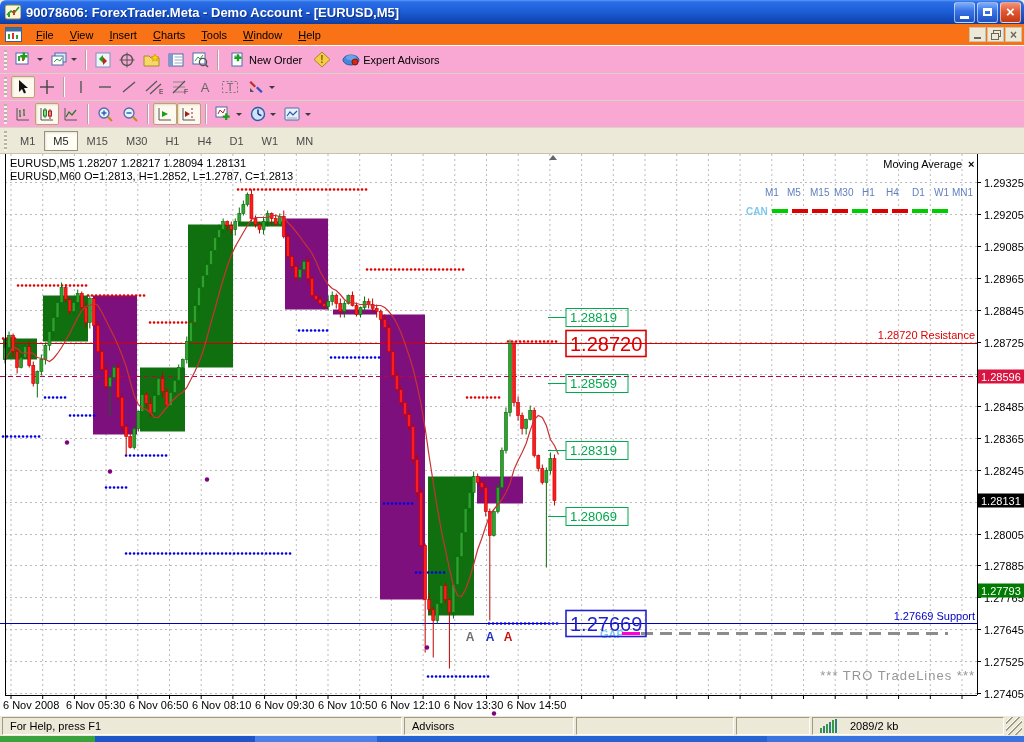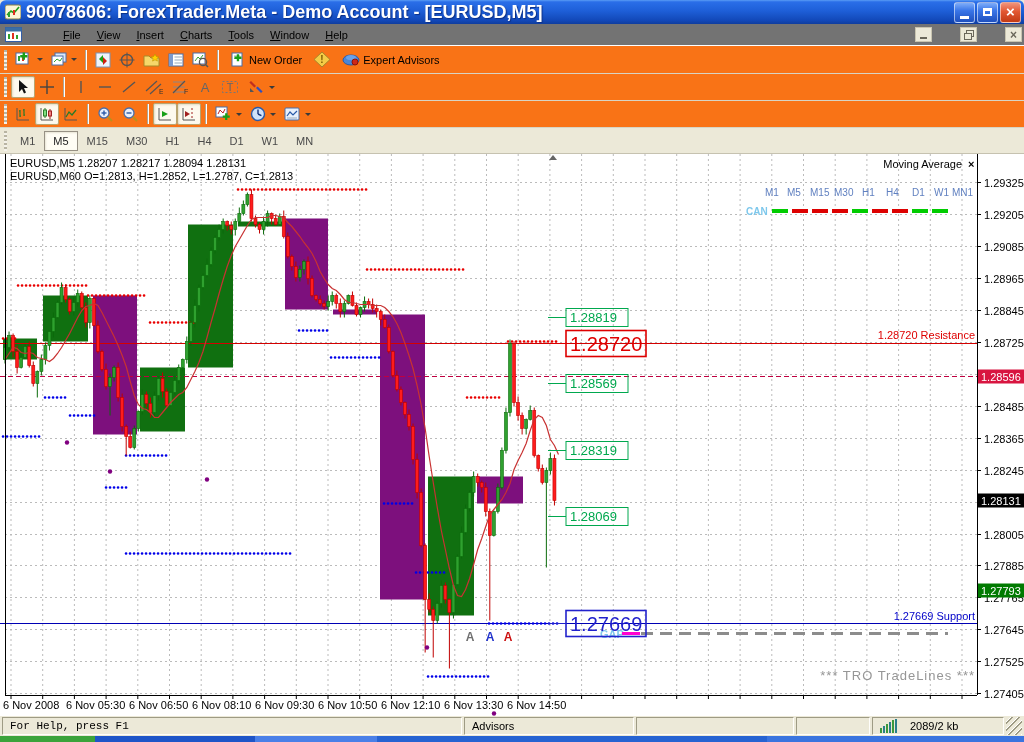--- a/index.html
+++ b/index.html
@@ -5,47 +5,47 @@
   html,body{margin:0;padding:0;background:#ECE9D8;}
   *{box-sizing:border-box;}
   body{font-family:"Liberation Sans",sans-serif;}
   .app{width:1024px;height:742px;display:flex;flex-direction:column;overflow:hidden;background:#ECE9D8;}
 
   
   .titlebar{height:24px;flex:0 0 24px;display:flex;align-items:center;padding:0 3px 0 5px;
     background:linear-gradient(180deg,#5a9cf5 0%,#2a6ee8 8%,#1e5fd8 45%,#1248b8 85%,#0f3d9e 100%);
     border-radius:6px 6px 0 0;}
   .titlebar .ticon{width:16px;height:16px;margin-right:5px;flex:0 0 16px;}
-  .titletext{color:#fff;font-size:18px;font-weight:bold;text-shadow:1px 1px 1px #0b2f86;flex:1;
+  .titletext{color:#fff;font-size:13px;font-weight:bold;text-shadow:1px 1px 1px #0b2f86;flex:1;
     white-space:nowrap;overflow:hidden;}
   .winbtn{width:21px;height:21px;margin-left:2px;border-radius:3px;border:1px solid rgba(255,255,255,.55);
     display:flex;align-items:center;justify-content:center;flex:0 0 21px;}
   .winbtn.blue{background:linear-gradient(180deg,#7fadf9 0%,#3a76e8 40%,#1e50be 100%);}
   .winbtn.red{background:linear-gradient(180deg,#f0947c 0%,#e25732 45%,#c23a14 100%);}
   .glyph-min{width:9px;height:3px;background:#fff;margin-top:10px;}
   .glyph-max{width:9px;height:8px;border:2px solid #fff;border-top-width:3px;}
   .glyph-close{color:#fff;font-size:15px;font-weight:bold;line-height:1;margin-top:-1px;}
 
   
-  .menubar{height:22px;flex:0 0 22px;display:flex;align-items:center;background:#737373;
-    border-bottom:1px solid #fff;padding:0 2px;gap:27px;}
+  .menubar{height:22px;flex:0 0 22px;display:flex;align-items:center;background:#f97316;
+    border-bottom:1px solid #fff;padding:0 2px;}
   .menubar .cicon{width:17px;height:15px;margin:0 6px 0 3px;flex:0 0 17px;}
   .menu-item{font-size:11px;color:#000;padding:3px 8px;cursor:default;}
   .menu-item u{text-decoration:underline;}
   .menu-spacer{flex:1;}
   .childctl{width:17px;height:15px;margin-left:1px;display:flex;align-items:center;justify-content:center;
     background:#ECE9D8;border:1px solid #c8c4b0;}
   .cg-min{width:7px;height:2px;background:#6a675a;margin-top:7px;}
   .cg-restore{position:relative;width:9px;height:9px;}
   .cg-restore:before{content:"";position:absolute;left:2px;top:0;width:6px;height:5px;border:1px solid #6a675a;}
   .cg-restore:after{content:"";position:absolute;left:0;top:3px;width:6px;height:5px;border:1px solid #6a675a;background:#ECE9D8;}
   .cg-close{color:#6a675a;font-size:12px;font-weight:bold;line-height:1;}
 
   
-  .toolbar{display:flex;align-items:center;background:#f97316;padding:0 2px;border-bottom:1px solid #d8d4c4;}
+  .toolbar{display:flex;align-items:center;background:#f9a8d4;padding:0 2px;border-bottom:1px solid #d8d4c4;}
   .tb1{height:28px;flex:0 0 28px;}
   .tb2{height:27px;flex:0 0 27px;}
   .tb3{height:27px;flex:0 0 27px;}
   .grip{width:3px;height:20px;margin:0 4px 0 2px;flex:0 0 3px;
     background:repeating-linear-gradient(180deg,#b8b4a2 0 2px,#f4f2ea 2px 4px);}
   .sep{width:2px;height:20px;margin:0 4px;border-left:1px solid #aca899;border-right:1px solid #fff;flex:0 0 2px;}
   .tbtn{height:22px;min-width:24px;display:flex;align-items:center;justify-content:center;gap:3px;
     border:1px solid transparent;border-radius:2px;padding:0 3px;cursor:default;}
   .tbtn.labeled{padding:0 6px;font-size:11px;color:#000;}
   .tbtn.active{background:#fdf9ee;border-color:#b9a46f;box-shadow:inset 1px 1px 2px rgba(160,140,80,.25);}
@@ -62,21 +62,21 @@
   .tf.active{background:#fffdf4;border:1px solid #979184;box-shadow:inset 1px 1px 2px #e8e4d4;color:#222;}
 
   
   .chartwrap{height:562px;flex:0 0 562px;position:relative;background:#fff;}
   .chartwrap svg{display:block;}
 
   
   .statusbar{height:20px;flex:0 0 20px;display:flex;align-items:stretch;background:#ECE9D8;padding:1px 2px;}
   .scell{border:1px solid;border-color:#9e9b84 #fffefb #fffefb #9e9b84;margin-right:2px;
     display:flex;align-items:center;padding:0 7px;font-size:11px;color:#000;white-space:nowrap;}
-  .scell.c-help{width:460px;font-family:Liberation Mono, monospace;}
+  .scell.c-help{width:400px;}
   .scell.c-template{width:170px;}
   .scell.c-e1{width:158px;}
   .scell.c-e2{width:74px;}
   .scell.c-traffic{flex:1;gap:12px;justify-content:flex-start;}
   .sgrip{width:16px;border:none;margin:0;
     background:repeating-linear-gradient(135deg,transparent 0 3px,#fff 3px 4px,#9e9b84 4px 5px);}
 
   
   .taskstrip{height:6px;flex:0 0 6px;display:flex;}
   .taskstrip div{height:100%;}

